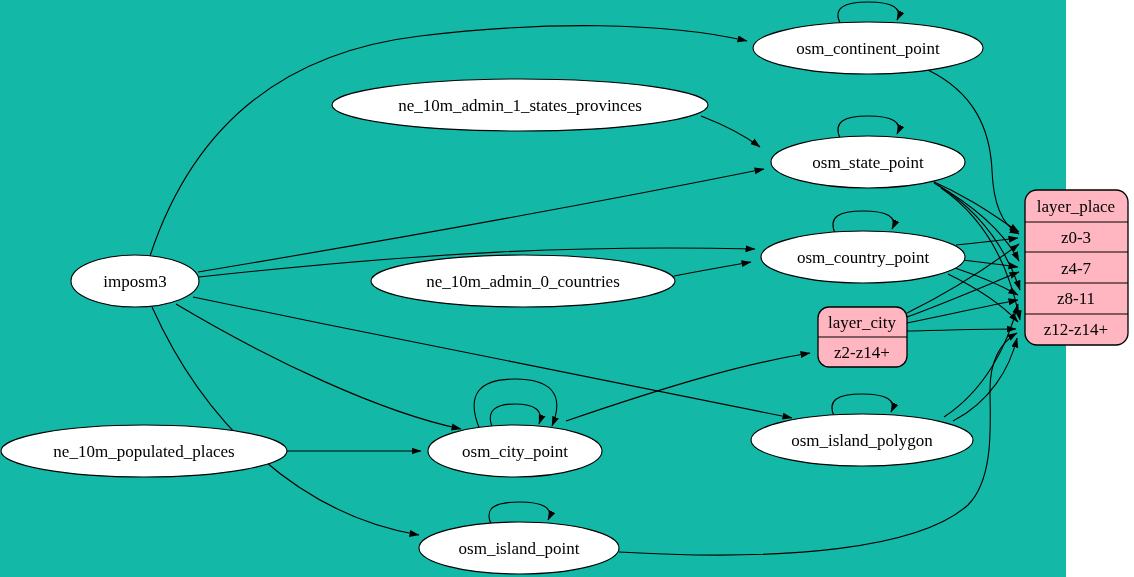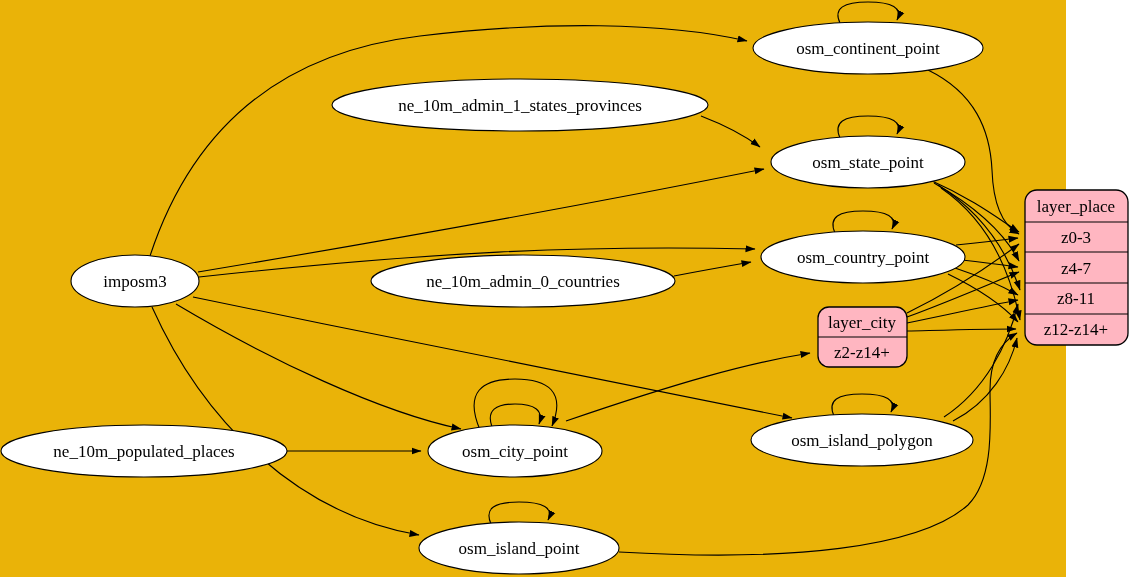--- a/index.html
+++ b/index.html
@@ -1,16 +1,16 @@
 <!DOCTYPE html>
 <html><head>
 <meta charset="utf-8">
 <style>
   html, body { margin: 0; padding: 0; background: #ffffff; }
-  .stage { width: 1066px; height: 577px; position: relative; background: #eab308; }
+  .stage { width: 1066px; height: 577px; position: relative; background: #14b8a6; }
   svg { display: block; }
   .node-ellipse { fill: #ffffff; stroke: #000000; stroke-width: 1.1; }
   .edge { fill: none; stroke: #000000; stroke-width: 1.1; }
   .record { fill: #ffb6c1; stroke: #000000; stroke-width: 1.3; }
   .record-divider { stroke: #000000; stroke-width: 1.1; }
   .lbl {
     font-family: "Liberation Serif", "DejaVu Serif", serif;
     font-size: 17px;
     fill: #000000;
     text-anchor: middle;

